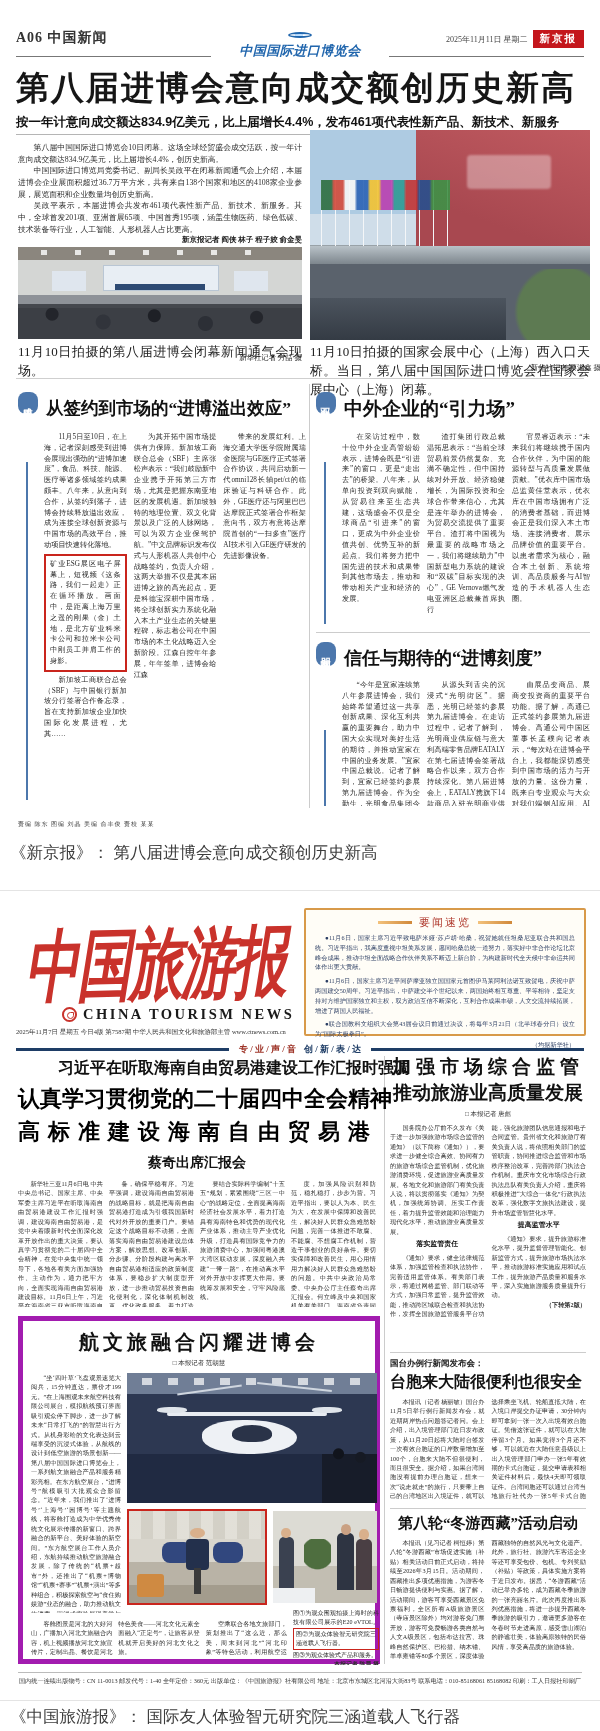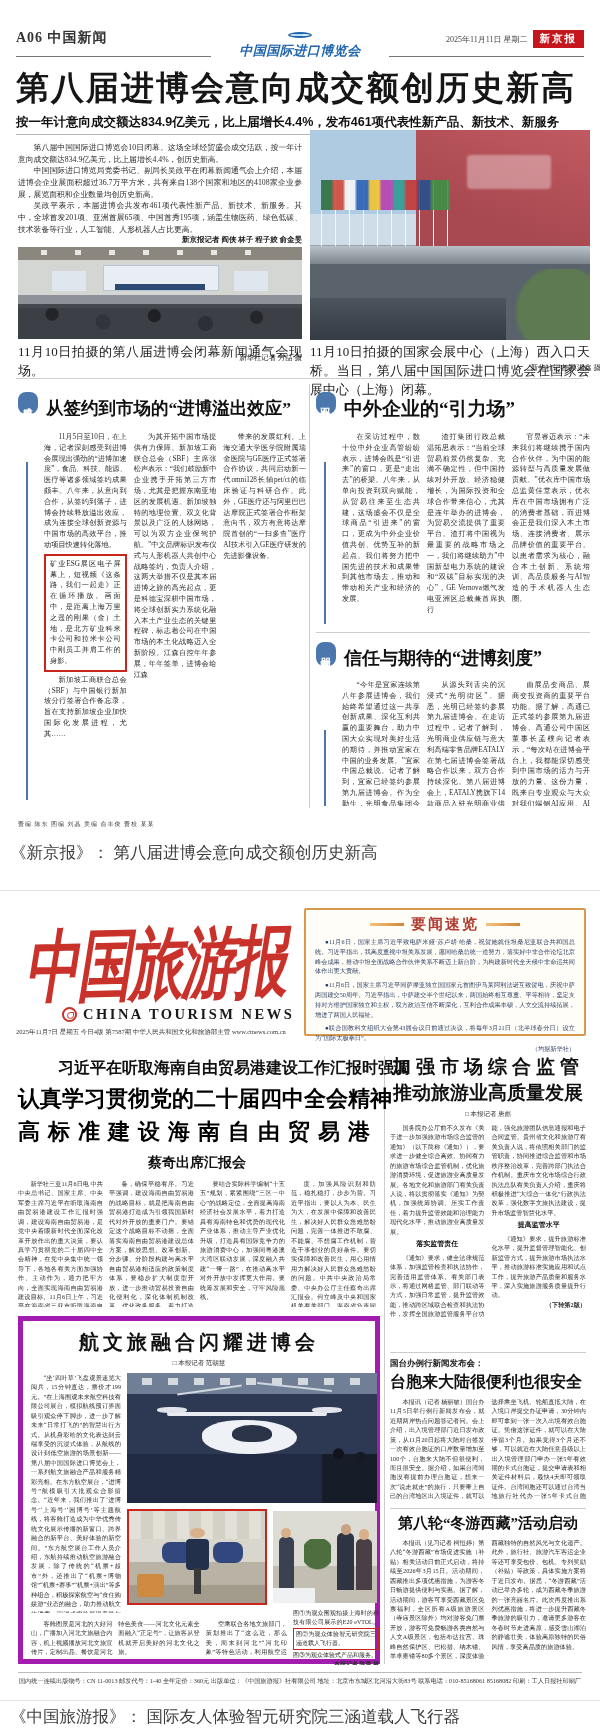--- a/index.html
+++ b/index.html
@@ -41,21 +41,21 @@
   .ct-masthead{font-size:54px;font-weight:900;color:#c9322b;font-style:italic;letter-spacing:-2px;
                transform:scaleY(1.45) rotate(-1deg);transform-origin:left top;white-space:nowrap;}
   .ct-en{font-size:14.5px;font-weight:bold;letter-spacing:2.5px;color:#1a1a1a;white-space:nowrap;}
   .phoenix{width:15px;height:15px;border:2px solid #c9322b;border-radius:50%;box-sizing:border-box;position:relative;}
   .phoenix::after{content:"";position:absolute;left:3px;top:3px;width:5px;height:5px;border:1.5px solid #c9322b;
                   border-radius:50% 0 50% 50%;}
   .ct-dateline{font-size:6.5px;color:#333;white-space:nowrap;}
   .digest{border:2px solid #d89a4a;border-radius:2px;background:#fffdf7;box-sizing:border-box;padding:5px 9px;}
   .digest-title-row{display:flex;align-items:center;justify-content:center;gap:7px;margin-bottom:3px;}
   .digest-dash{width:34px;height:2.5px;background:linear-gradient(90deg,#f3c27c,#d0883a);}
-  .digest-title{font-size:15px;font-weight:700;color:#b03a2e;letter-spacing:2px;}
+  .digest-title{font-size:11px;font-weight:400;color:#b03a2e;letter-spacing:2px;}
   .digest p{margin:0 0 4px;font-size:6.2px;line-height:1.58;color:#2c3e63;text-align:justify;text-indent:1.6em;}
   .digest .dcredit{text-align:right;text-indent:0;color:#2c3e63;}
   .banner{display:flex;align-items:center;}
   .banner .bar{flex:1;height:3.5px;background:#1e3d66;}
   .banner .bl{font-size:9px;font-weight:bold;color:#9e3428;padding:0 4px 0 10px;}
   .banner .br{font-size:9px;font-weight:bold;color:#1e3d66;padding:0 10px 0 4px;}
   .lead-kicker{font-size:16px;font-weight:900;text-align:center;white-space:nowrap;color:#111;margin-left:40px;}
   .lead-h{font-family:"Liberation Sans",sans-serif;font-size:22px;font-weight:900;text-align:center;
           color:#000;white-space:nowrap;}
   .lead-sub{font-size:14px;font-weight:bold;text-align:center;color:#111;}
@@ -218,20 +218,26 @@
         <span class="digest-dash"></span>
         <span class="digest-title">要闻速览</span>
         <span class="digest-dash"></span>
       </div>
       <p>●11月6日，国家主席习近平致电萨米娅·苏卢胡·哈桑，祝贺她就任坦桑尼亚联合共和国总统。习近平指出，我高度重视中坦关系发展，愿同哈桑总统一道努力，落实好中非合作论坛北京峰会成果，推动中坦全面战略合作伙伴关系不断迈上新台阶，为构建新时代全天候中非命运共同体作出更大贡献。</p>
       <p>●11月6日，国家主席习近平同萨摩亚独立国国家元首图伊马莱阿利法诺互致贺电，庆祝中萨两国建交50周年。习近平指出，中萨建交半个世纪以来，两国始终相互尊重、平等相待，坚定支持对方维护国家独立和主权，双方政治互信不断深化，互利合作成果丰硕，人文交流持续拓展，增进了两国人民福祉。</p>
       <p style="margin-bottom:1px;">●联合国教科文组织大会第43届会议日前通过决议，将每年3月21日（北半球春分日）设立为“国际太极拳日”。</p>
       <p class="dcredit">（均据新华社）</p>
     </div>
 
+    <div class="abs banner" style="left:8px;right:8px;top:141px;">
+      <span class="bar"></span>
+      <span class="bl">专 / 业 / 声 / 音</span>
+      <span class="br">创 / 新 / 表 / 达</span>
+      <span class="bar"></span>
+    </div>
 
     <div class="vdiv" style="left:376px;top:154px;height:608px;"></div>
 
     <div class="abs" style="left:10px;top:156px;width:358px;">
       <div class="lead-kicker">习近平在听取海南自由贸易港建设工作汇报时强调</div>
       <div class="lead-h" style="margin-top:5px;">认真学习贯彻党的二十届四中全会精神</div>
       <div class="lead-h" style="letter-spacing:8px;margin-top:3px;">高标准建设海南自由贸易港</div>
       <div class="lead-sub" style="margin-top:7px;">蔡奇出席汇报会</div>
       <div style="display:flex;gap:6px;margin-top:7px;height:128px;overflow:hidden;">
         <div class="bt2" style="flex:1;overflow:hidden;">

